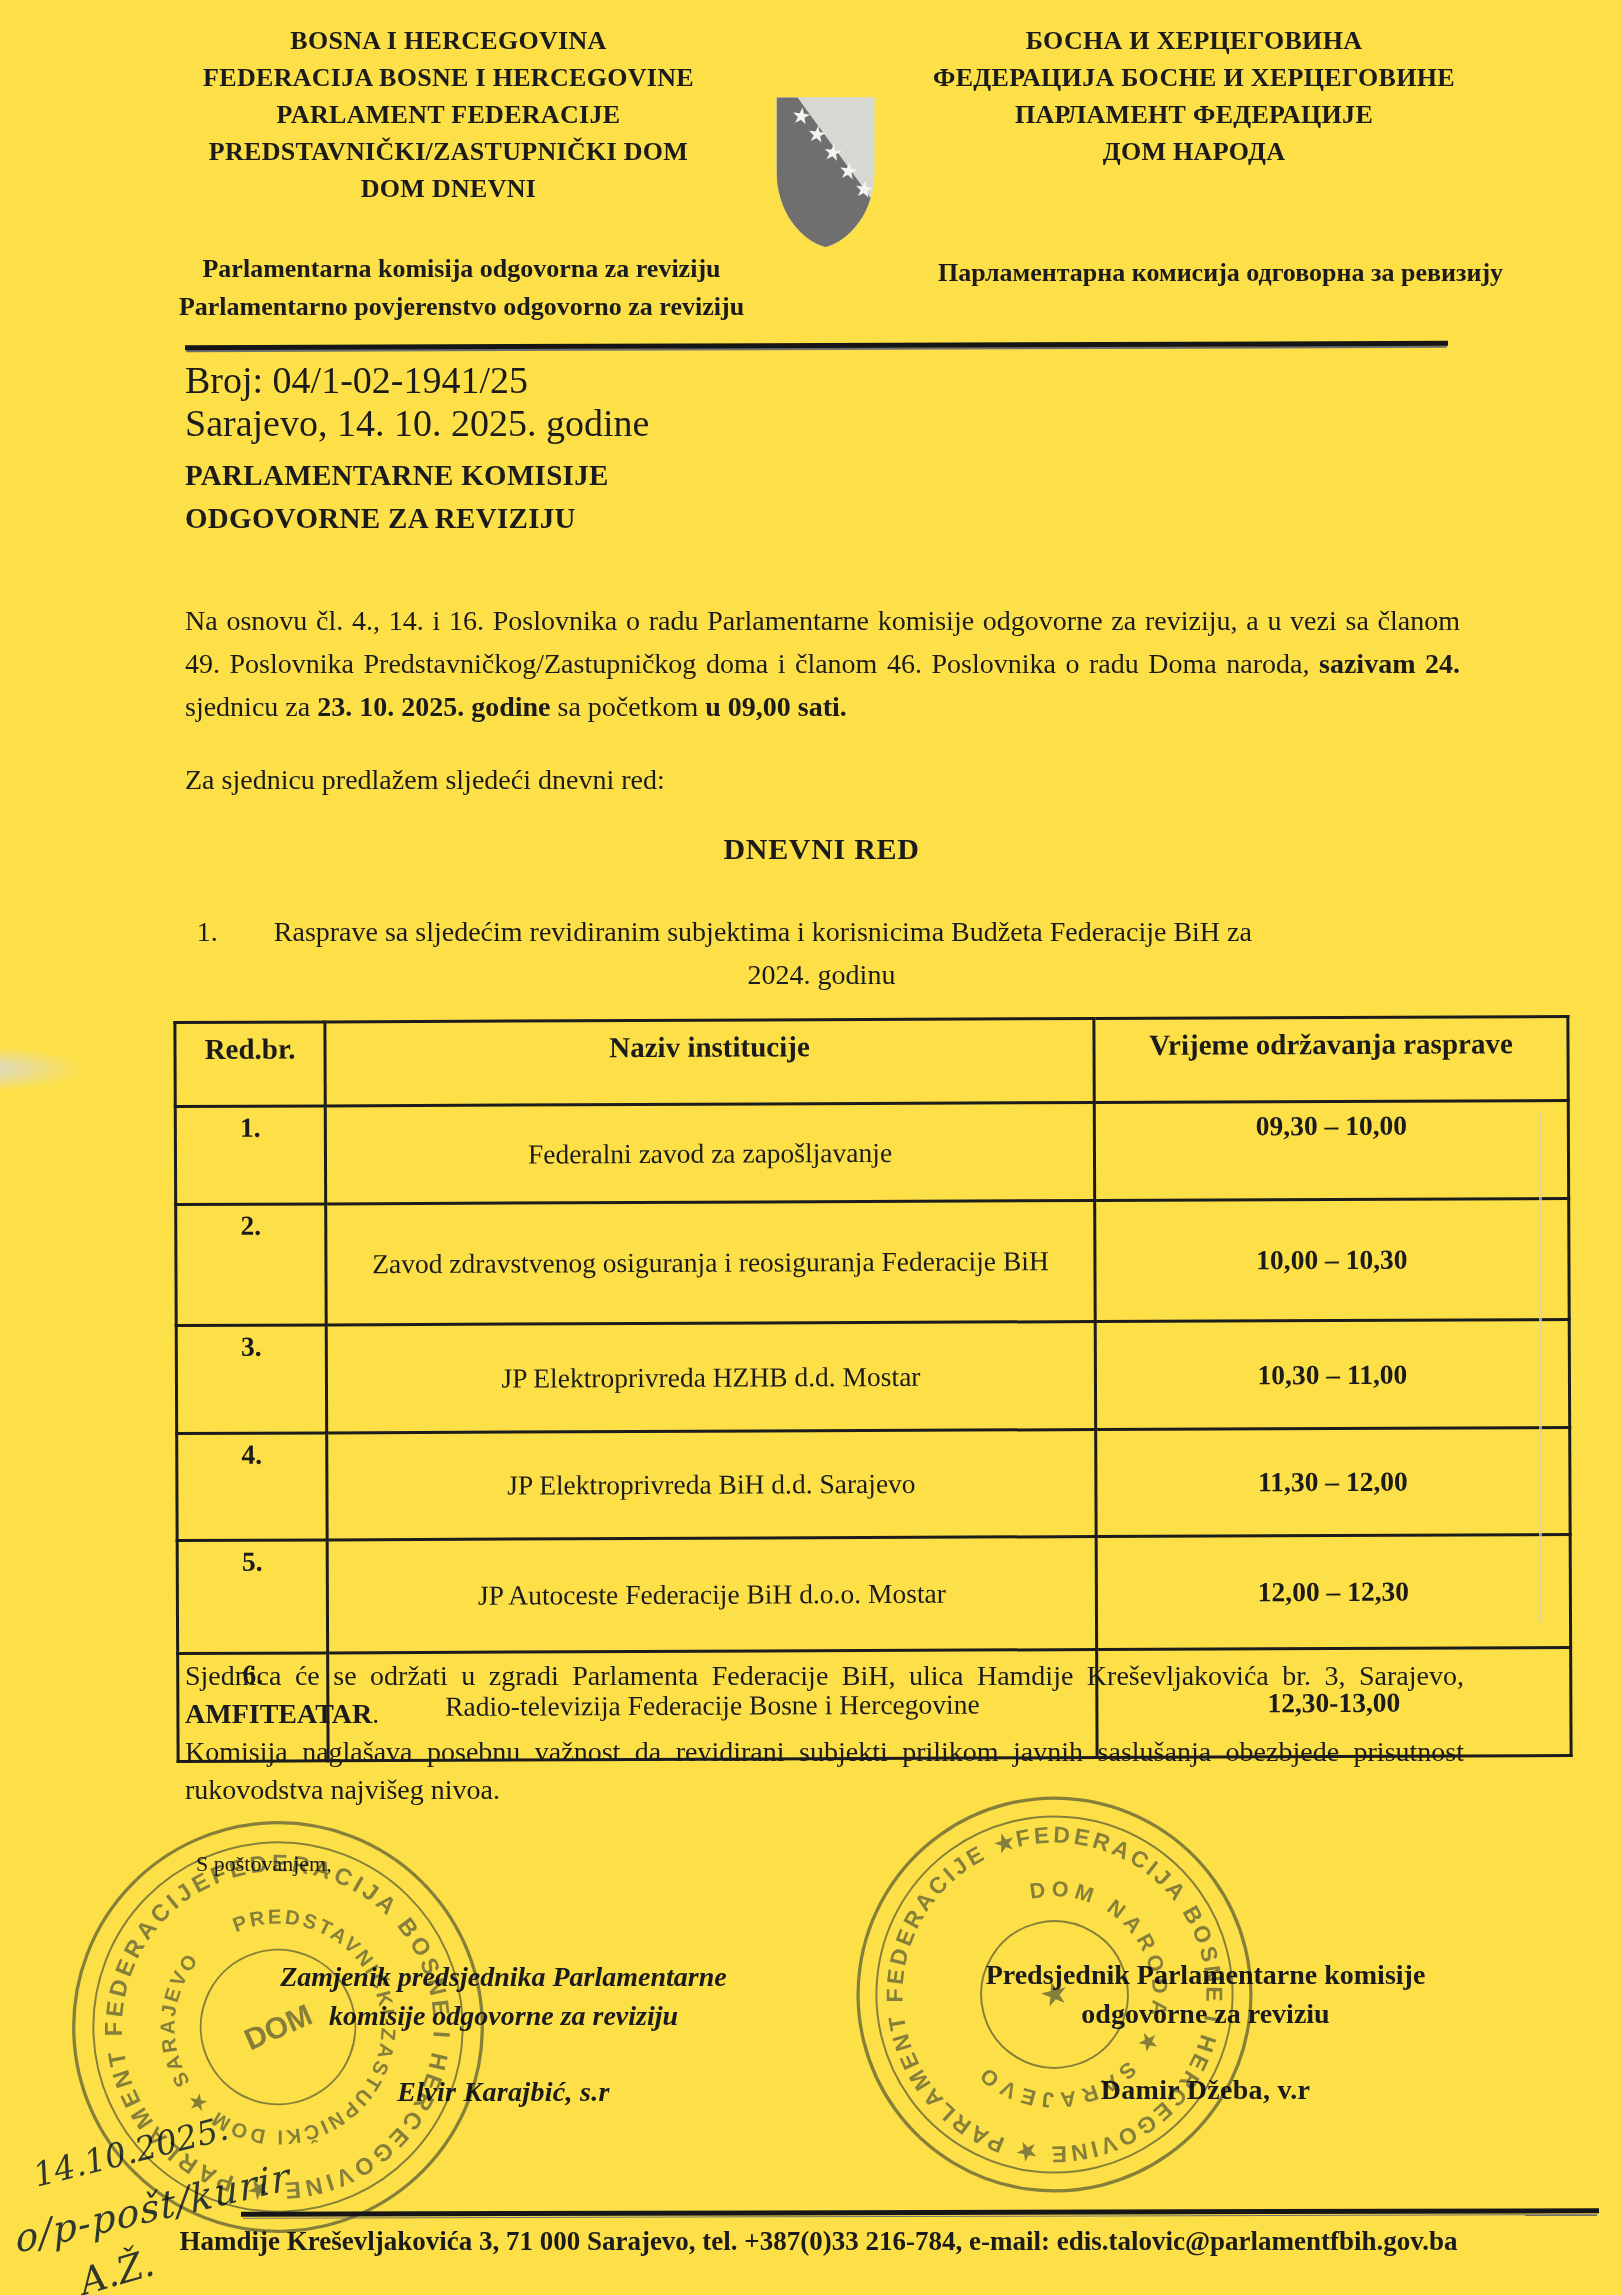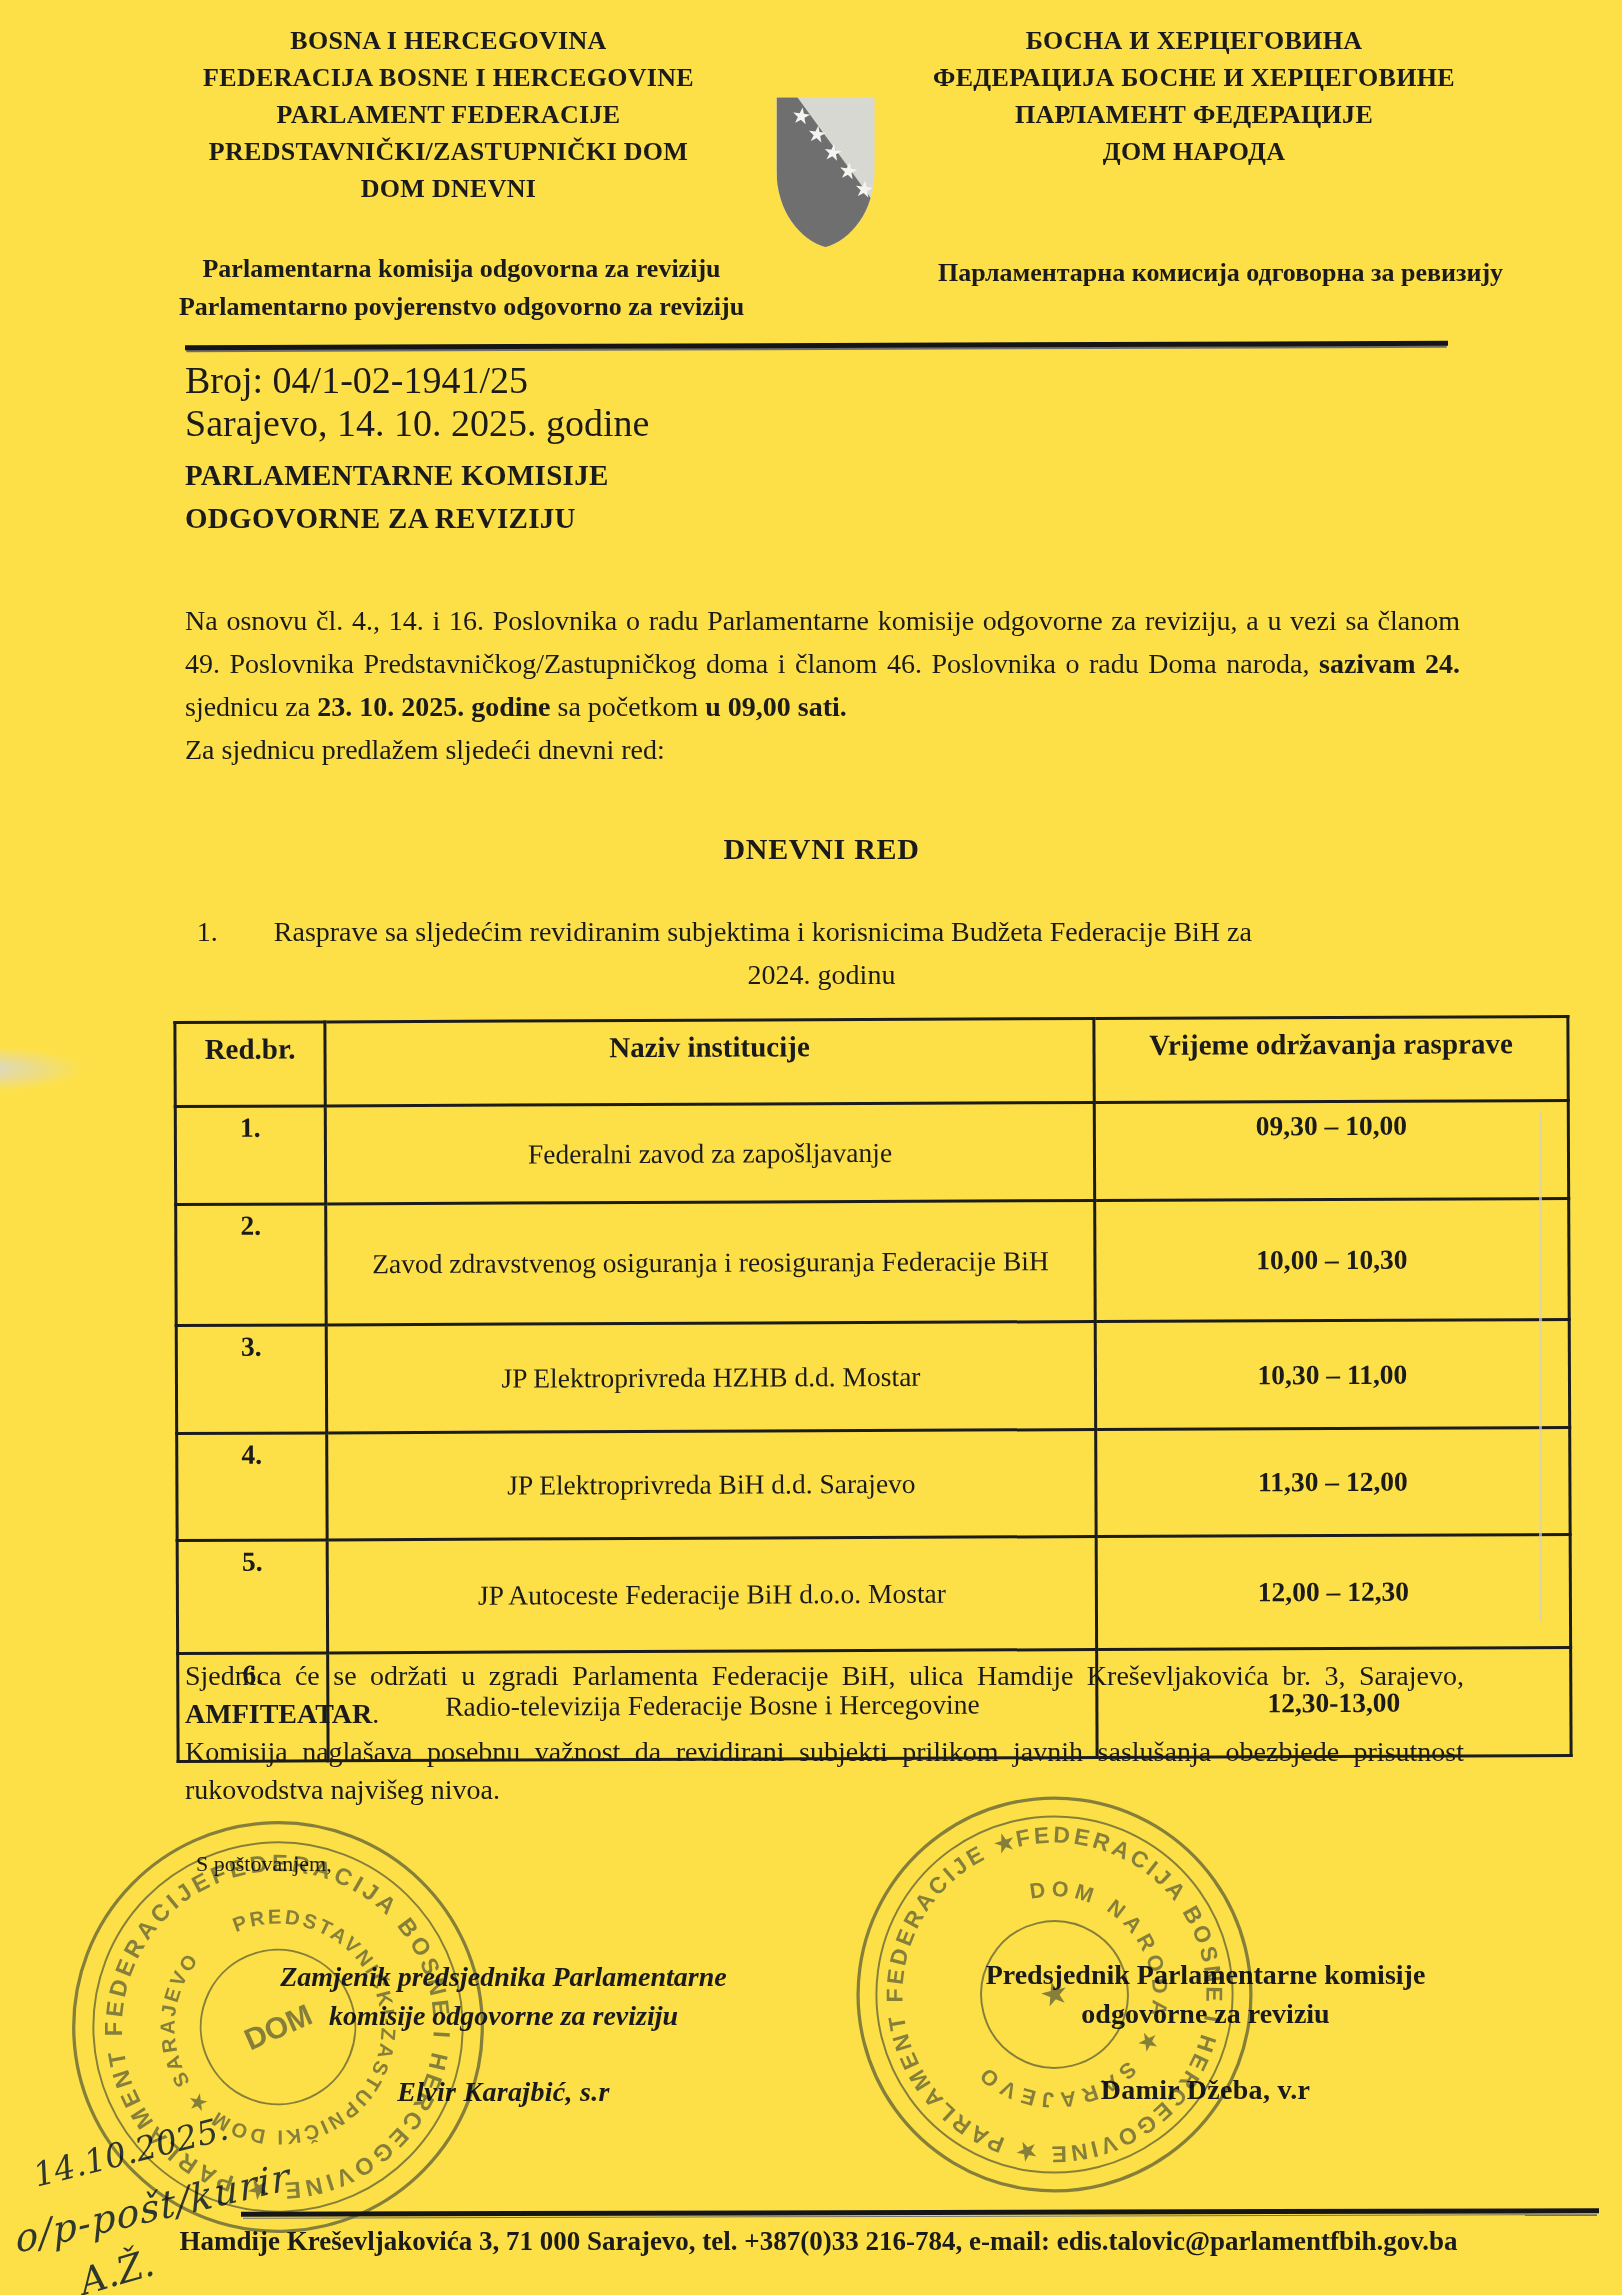--- a/index.html
+++ b/index.html
@@ -15,21 +15,21 @@
   .hdr-right{left:916px; top:22px; width:556px;}
   .committee{position:absolute; text-align:center; font-weight:700; font-size:26px; line-height:38px;}
   .committee-left{left:157px; top:250px; width:609px;}
   .committee-right{left:923px; top:254px; width:595px;}
   .emblem{position:absolute; left:771px; top:92px; width:109px; height:157px;}
   .rule-top{position:absolute; left:185px; top:343px; width:1263px; height:5.2px; background:#151515; transform:rotate(-.2deg); box-shadow:0 3.3px 0 -1.3px #6f6f6f;}
   
   .meta{position:absolute; left:185px; top:359px; font-size:38px; line-height:43px;}
   .addressee{position:absolute; left:185px; top:454px; font-size:29px; line-height:43px; font-weight:700; letter-spacing:0.3px;}
   .intro{position:absolute; left:185px; top:599px; width:1275px; font-size:28px; line-height:43px; text-align:justify;}
-  .propose{position:absolute; left:185px; top:734px; font-size:28px;}
+  .propose{position:absolute; left:185px; top:764px; font-size:28px;}
   .agenda-title{position:absolute; left:185px; top:832px; width:1273px; text-align:center; font-weight:700; font-size:30px; letter-spacing:0.7px;}
   .item1{position:absolute; left:185px; top:911px; width:1273px; font-size:28px; line-height:42px;}
   .item1-row{display:flex;}
   .item1-num{width:77px; flex:0 0 auto; padding-left:11.8px;}
   .item1-line2{text-align:center; margin-top:1.3px;}
   
   .sched{position:absolute; left:175px; top:1018px; width:1360px; border-collapse:collapse; table-layout:fixed; transform:rotate(-.25deg); font-size:27.5px;}
   .sched th,.sched td{border:3.3px solid #1c1c1c; padding:3.9px 9.2px; overflow:hidden;}
   .sched th{font-weight:700; font-size:29px;}
   .col-num{width:134px; text-align:center; font-weight:700; vertical-align:top; padding-top:10.5px;}

